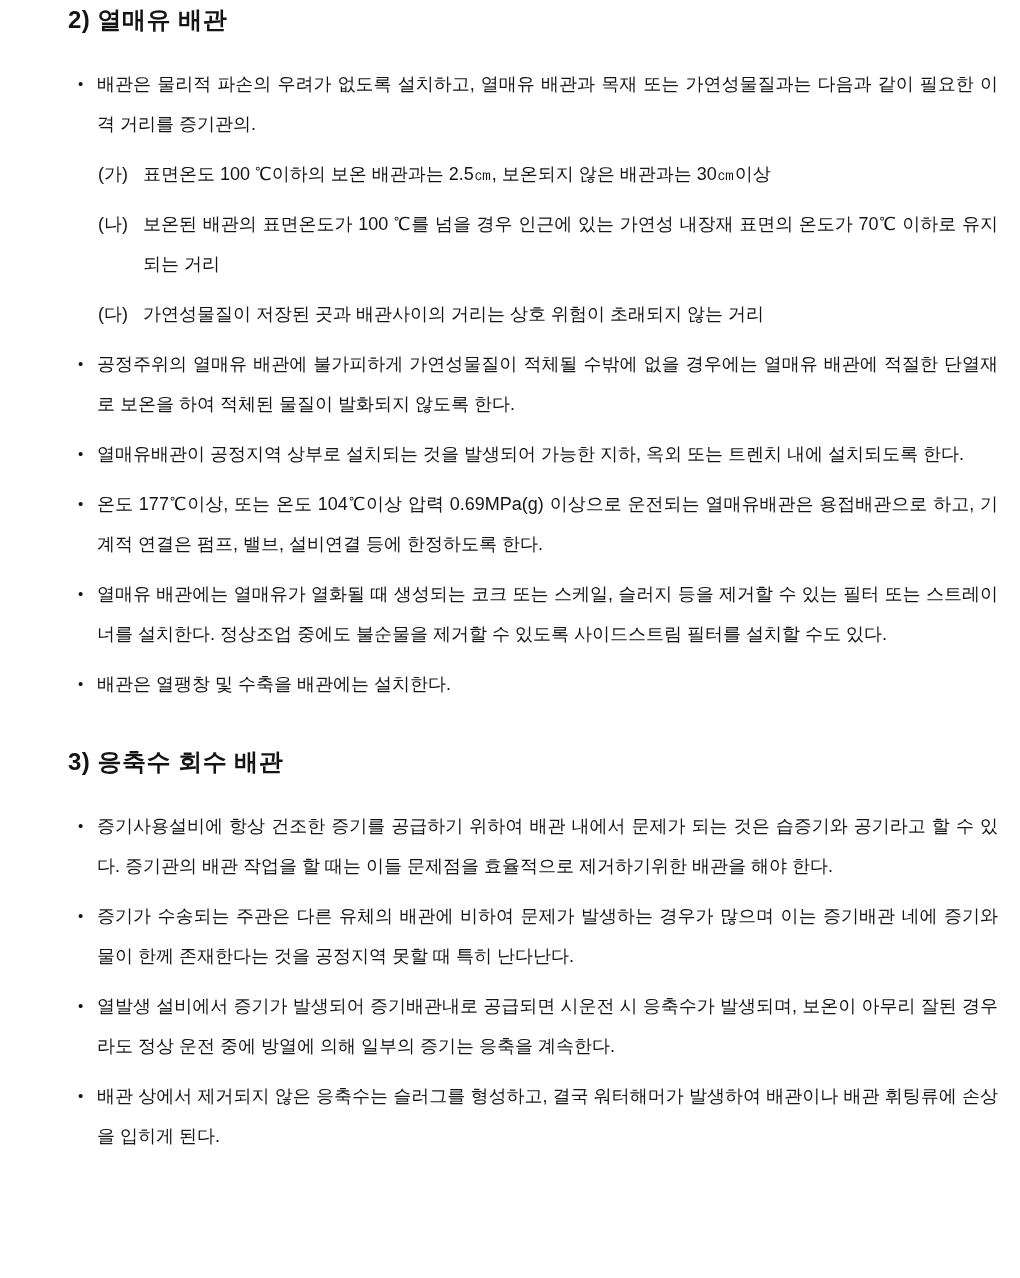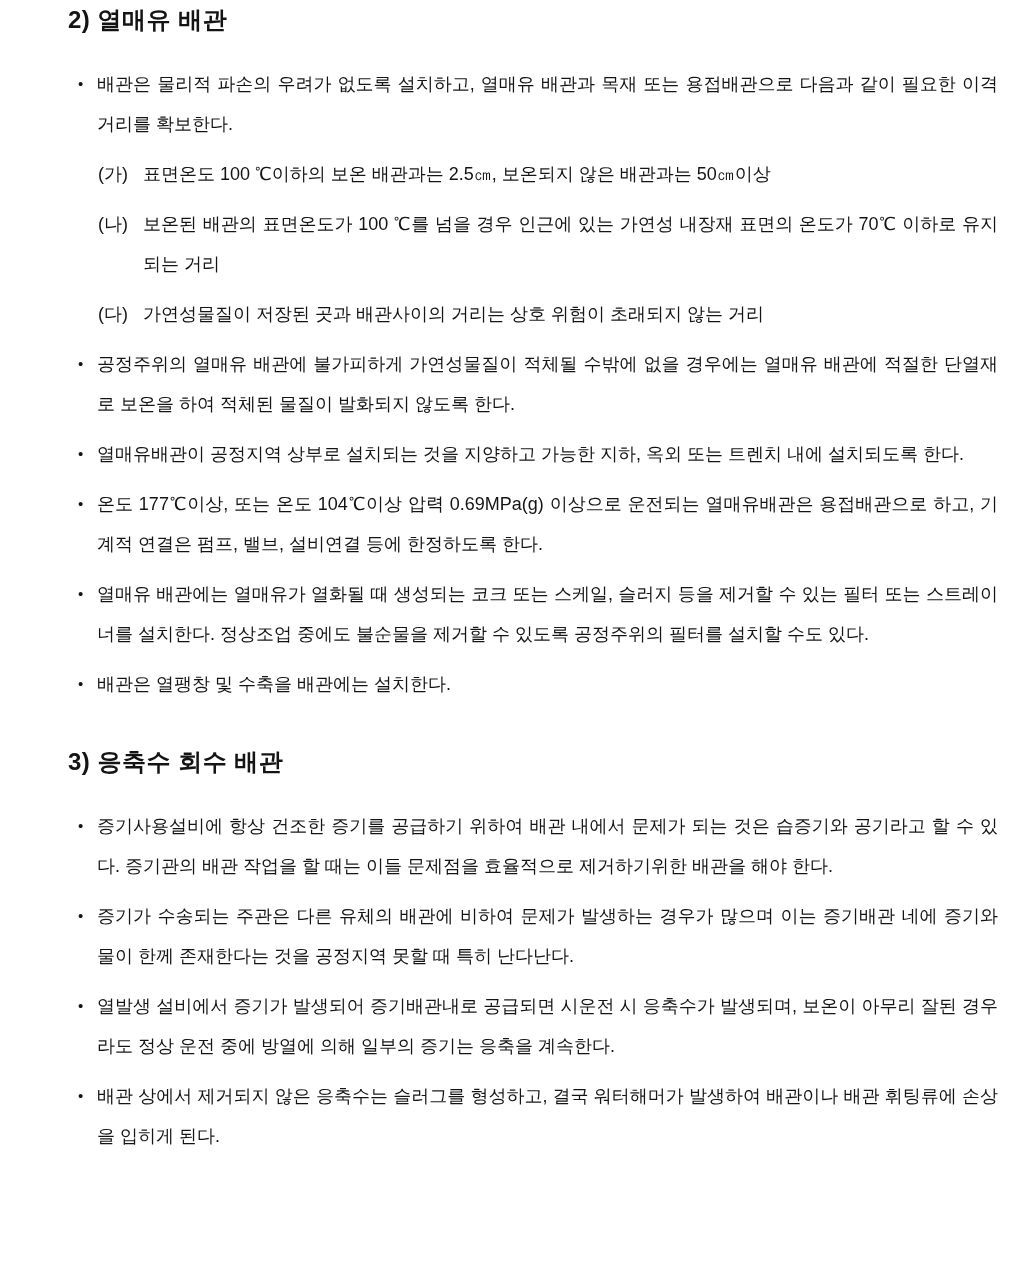--- a/index.html
+++ b/index.html
@@ -61,56 +61,56 @@
 <body>
 
 <div class="page">
 
   <h2 class="section-heading">2) 열매유 배관</h2>
 
   <div class="section-body">
 
     <div class="item bullet">
       <span class="marker">•</span>
-      <div class="text">배관은 물리적 파손의 우려가 없도록 설치하고, 열매유 배관과 목재 또는 용접배관으로 다음과 같이 필요한 이격 거리를 확보한다.</div>
+      <div class="text">배관은 물리적 파손의 우려가 없도록 설치하고, 열매유 배관과 목재 또는 가연성물질과는 다음과 같이 필요한 이격 거리를 증기관의.</div>
     </div>
 
     <div class="item sub">
       <span class="sub-label">(가)</span>
-      <div class="text">표면온도 100 ℃이하의 보온 배관과는 2.5㎝, 보온되지 않은 배관과는 50㎝이상</div>
+      <div class="text">표면온도 100 ℃이하의 보온 배관과는 2.5㎝, 보온되지 않은 배관과는 30㎝이상</div>
     </div>
 
     <div class="item sub">
       <span class="sub-label">(나)</span>
       <div class="text">보온된 배관의 표면온도가 100 ℃를 넘을 경우 인근에 있는 가연성 내장재 표면의 온도가 70℃ 이하로 유지되는 거리</div>
     </div>
 
     <div class="item sub">
       <span class="sub-label">(다)</span>
       <div class="text">가연성물질이 저장된 곳과 배관사이의 거리는 상호 위험이 초래되지 않는 거리</div>
     </div>
 
     <div class="item bullet">
       <span class="marker">•</span>
       <div class="text">공정주위의 열매유 배관에 불가피하게 가연성물질이 적체될 수밖에 없을 경우에는 열매유 배관에 적절한 단열재로 보온을 하여 적체된 물질이 발화되지 않도록 한다.</div>
     </div>
 
     <div class="item bullet">
       <span class="marker">•</span>
-      <div class="text">열매유배관이 공정지역 상부로 설치되는 것을 지양하고 가능한 지하, 옥외 또는 트렌치 내에 설치되도록 한다.</div>
+      <div class="text">열매유배관이 공정지역 상부로 설치되는 것을 발생되어 가능한 지하, 옥외 또는 트렌치 내에 설치되도록 한다.</div>
     </div>
 
     <div class="item bullet">
       <span class="marker">•</span>
       <div class="text">온도 177℃이상, 또는 온도 104℃이상 압력 0.69MPa(g) 이상으로 운전되는 열매유배관은 용접배관으로 하고, 기계적 연결은 펌프, 밸브, 설비연결 등에 한정하도록 한다.</div>
     </div>
 
     <div class="item bullet">
       <span class="marker">•</span>
-      <div class="text">열매유 배관에는 열매유가 열화될 때 생성되는 코크 또는 스케일, 슬러지 등을 제거할 수 있는 필터 또는 스트레이너를 설치한다. 정상조업 중에도 불순물을 제거할 수 있도록 공정주위의 필터를 설치할 수도 있다.</div>
+      <div class="text">열매유 배관에는 열매유가 열화될 때 생성되는 코크 또는 스케일, 슬러지 등을 제거할 수 있는 필터 또는 스트레이너를 설치한다. 정상조업 중에도 불순물을 제거할 수 있도록 사이드스트림 필터를 설치할 수도 있다.</div>
     </div>
 
     <div class="item bullet">
       <span class="marker">•</span>
       <div class="text">배관은 열팽창 및 수축을 배관에는 설치한다.</div>
     </div>
 
   </div>
 
   <h2 class="section-heading second">3) 응축수 회수 배관</h2>

